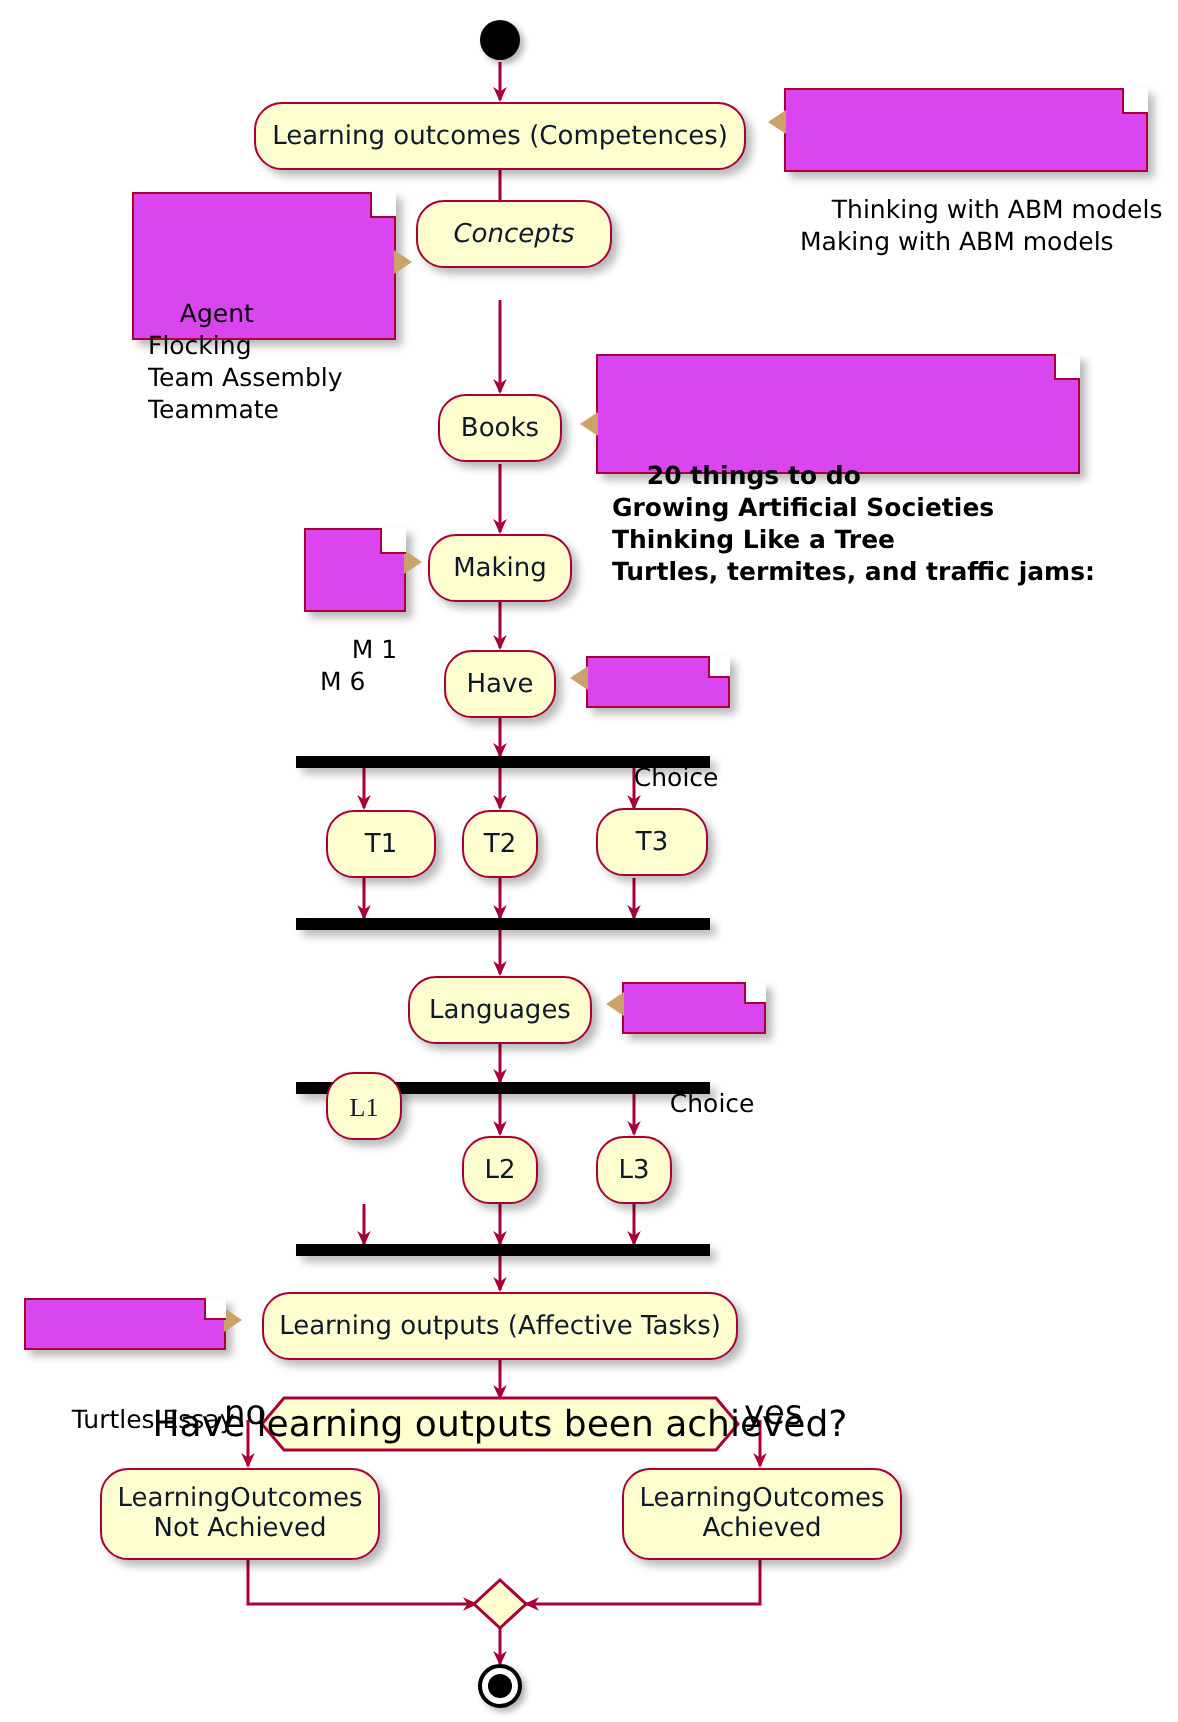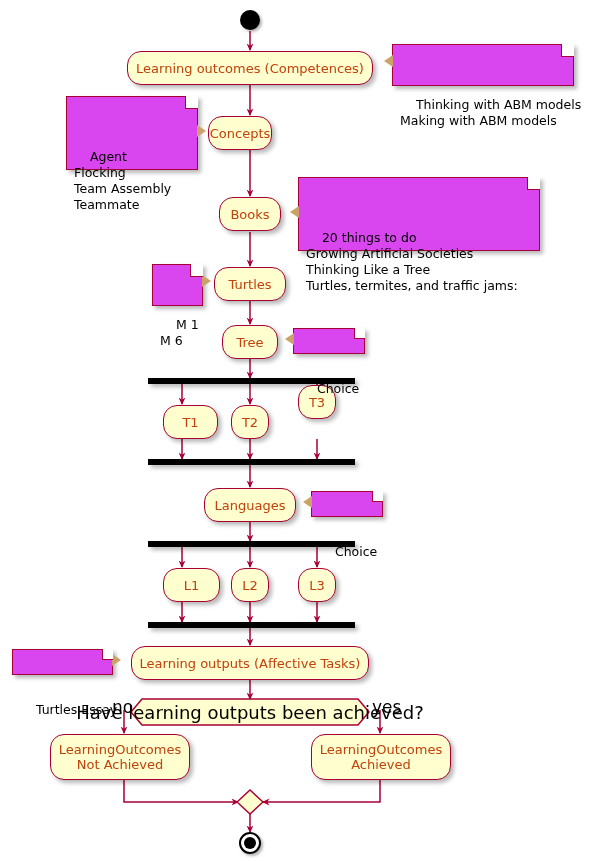--- a/index.html
+++ b/index.html
@@ -47,21 +47,21 @@
     width: 12px; height: 12px;
     border-radius: 50%;
     background: #000000;
   }
 
   
   .activity {
     background: #FEFECE;
     border: 1.5px solid #A80036;
     border-radius: 14px;
-    color: #c2410c;
+    color: #0f172a;
     font-size: 13px;
     line-height: 15px;
     display: flex;
     align-items: center;
     justify-content: center;
     text-align: center;
     white-space: pre;
     box-shadow: 3px 3px 4px rgba(0,0,0,0.28);
   }
 
@@ -235,89 +235,89 @@
   <div class="node activity" style="left:127px; top:51px; width:246px; height:34px;">
     <span>Learning outcomes (Competences)</span>
   </div>
   <div class="node note" style="left:392px; top:44px; width:182px; height:42px;">
     <span class="notch-left"></span>
     <span class="fold"></span>
     <span class="note-inner">Thinking with ABM models
 Making with ABM models</span>
   </div>
 
-  <div class="node activity" style="left:208px; top:116px; width:64px; height:34px;">
+  <div class="node activity" style="left:208px; top:100px; width:98px; height:34px;font-style:italic;">
     <span>Concepts</span>
   </div>
   <div class="node note" style="left:66px; top:96px; width:132px; height:74px;">
     <span class="notch-right" style="top:28px;"></span>
     <span class="fold"></span>
     <span class="note-inner">Agent
 Flocking
 Team Assembly
 Teammate</span>
   </div>
 
   <div class="node activity" style="left:219px; top:197px; width:62px; height:34px;align-items:center;">
     <span>Books</span>
   </div>
-  <div class="node note" style="left:298px; top:177px; width:242px; height:74px;">
+  <div class="node note" style="left:298px; top:177px; width:242px; height:60px;font-weight:bold;">
     <span class="notch-left" style="top:28px;"></span>
     <span class="fold"></span>
     <span class="note-inner">20 things to do
 Growing Artificial Societies
 Thinking Like a Tree
 Turtles, termites, and traffic jams:</span>
   </div>
 
   <div class="node activity" style="left:214px; top:267px; width:72px; height:34px;">
-    <span>Turtles</span>
+    <span>Making</span>
   </div>
   <div class="node note" style="left:152px; top:264px; width:51px; height:42px;">
     <span class="notch-right"></span>
     <span class="fold"></span>
     <span class="note-inner">M 1
 M 6</span>
   </div>
 
   <div class="node activity" style="left:222px; top:325px; width:56px; height:34px;">
-    <span>Tree</span>
+    <span>Have</span>
   </div>
   <div class="node note" style="left:293px; top:328px; width:72px; height:26px;">
     <span class="notch-left" style="top:4px;"></span>
     <span class="fold" style="width:10px;height:10px;"></span>
     <span class="note-inner">Choice</span>
   </div>
 
   <div class="node bar" style="left:148px; top:378px; width:207px;"></div>
 
   <div class="node activity" style="left:163px; top:405px; width:55px; height:34px;">
     <span>T1</span>
   </div>
   <div class="node activity" style="left:231px; top:405px; width:38px; height:34px;">
     <span>T2</span>
   </div>
-  <div class="node activity" style="left:298px; top:385px; width:38px; height:34px;">
+  <div class="node activity" style="left:298px; top:404px; width:56px; height:34px;">
     <span>T3</span>
   </div>
 
   <div class="node bar" style="left:148px; top:459px; width:207px;"></div>
 
   <div class="node activity" style="left:204px; top:488px; width:92px; height:34px;">
     <span>Languages</span>
   </div>
   <div class="node note" style="left:311px; top:491px; width:72px; height:26px;">
     <span class="notch-left" style="top:4px;"></span>
     <span class="fold" style="width:10px;height:10px;"></span>
     <span class="note-inner">Choice</span>
   </div>
 
   <div class="node bar" style="left:148px; top:541px; width:207px;"></div>
 
-  <div class="node activity" style="left:163px; top:568px; width:57px; height:34px;">
+  <div class="node activity" style="left:163px; top:536px; width:38px; height:34px;font-family:Liberation Serif, serif;">
     <span>L1</span>
   </div>
   <div class="node activity" style="left:231px; top:568px; width:38px; height:34px;">
     <span>L2</span>
   </div>
   <div class="node activity" style="left:298px; top:568px; width:38px; height:34px;">
     <span>L3</span>
   </div>
 
   <div class="node bar" style="left:148px; top:622px; width:207px;"></div>

